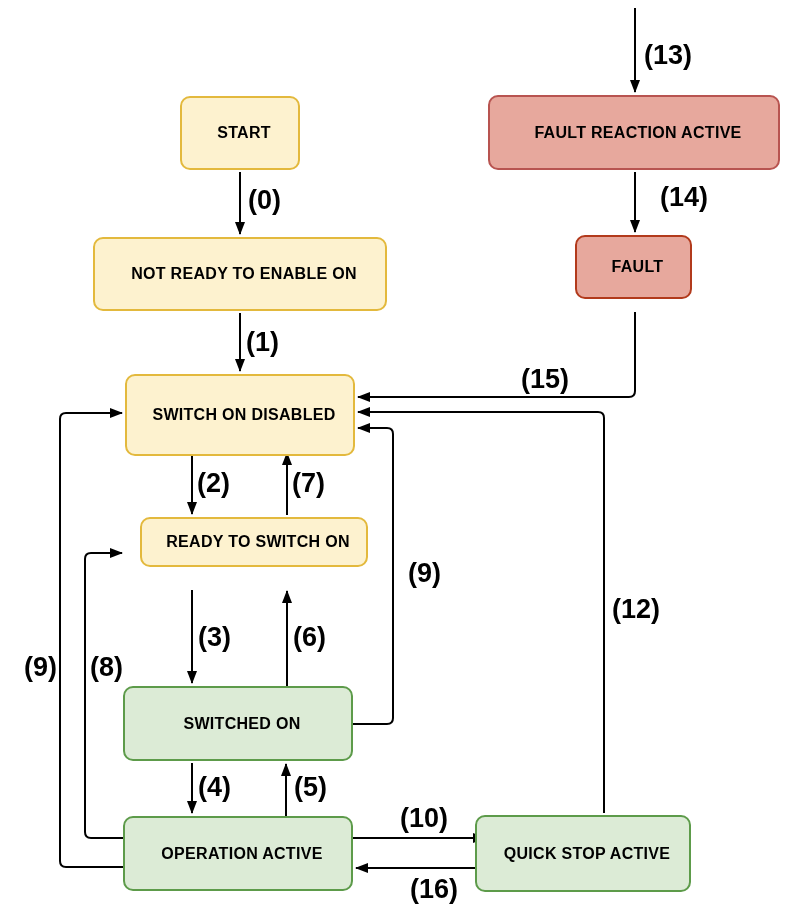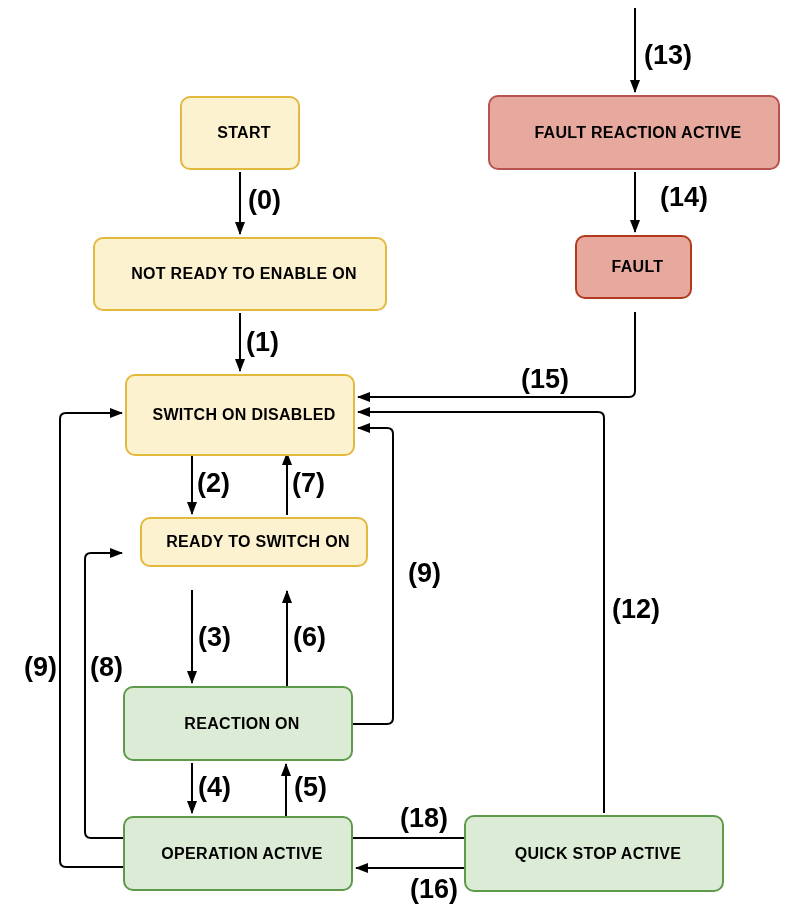--- a/index.html
+++ b/index.html
@@ -100,38 +100,38 @@
     <div class="node node-red-strong" style="left: 575px; top: 235px; width: 117px; height: 64px;">
       <span class="node-label">FAULT</span>
     </div>
     <div class="node node-yellow" style="left: 125px; top: 374px; width: 230px; height: 82px;">
       <span class="node-label">SWITCH ON DISABLED</span>
     </div>
     <div class="node node-yellow" style="left: 140px; top: 517px; width: 228px; height: 50px;">
       <span class="node-label">READY TO SWITCH ON</span>
     </div>
     <div class="node node-green" style="left: 123px; top: 686px; width: 230px; height: 75px;">
-      <span class="node-label">REACTION ON</span>
+      <span class="node-label">SWITCHED ON</span>
     </div>
     <div class="node node-green" style="left: 123px; top: 816px; width: 230px; height: 75px;">
       <span class="node-label">OPERATION ACTIVE</span>
     </div>
-    <div class="node node-green" style="left: 464px; top: 815px; width: 260px; height: 77px;">
+    <div class="node node-green" style="left: 475px; top: 815px; width: 216px; height: 77px;">
       <span class="node-label">QUICK STOP ACTIVE</span>
     </div>
     <div class="edge-label" style="left: 644px; top: 42px;">(13)</div>
     <div class="edge-label" style="left: 248px; top: 187px;">(0)</div>
     <div class="edge-label" style="left: 660px; top: 184px;">(14)</div>
     <div class="edge-label" style="left: 246px; top: 329px;">(1)</div>
     <div class="edge-label" style="left: 489px; top: 366px; margin-left: 32px;">(15)</div>
     <div class="edge-label" style="left: 197px; top: 470px;">(2)</div>
     <div class="edge-label" style="left: 292px; top: 470px;">(7)</div>
     <div class="edge-label" style="left: 198px; top: 624px;">(3)</div>
     <div class="edge-label" style="left: 293px; top: 624px;">(6)</div>
     <div class="edge-label" style="left: 198px; top: 774px;">(4)</div>
     <div class="edge-label" style="left: 294px; top: 774px;">(5)</div>
     <div class="edge-label" style="left: 90px; top: 654px;">(8)</div>
     <div class="edge-label" style="left: 24px; top: 654px;">(9)</div>
     <div class="edge-label" style="left: 408px; top: 560px;">(9)</div>
     <div class="edge-label" style="left: 612px; top: 596px; text-align: right;">(12)</div>
-    <div class="edge-label" style="left: 400px; top: 805px;">(18)</div>
+    <div class="edge-label" style="left: 400px; top: 805px;">(10)</div>
     <div class="edge-label" style="left: 410px; top: 876px;">(16)</div>
   </div>
 
 </body></html>

